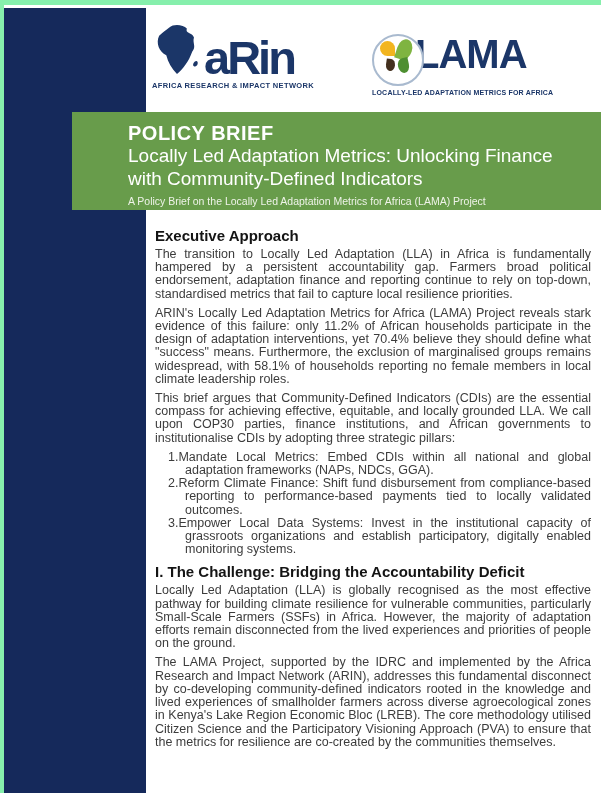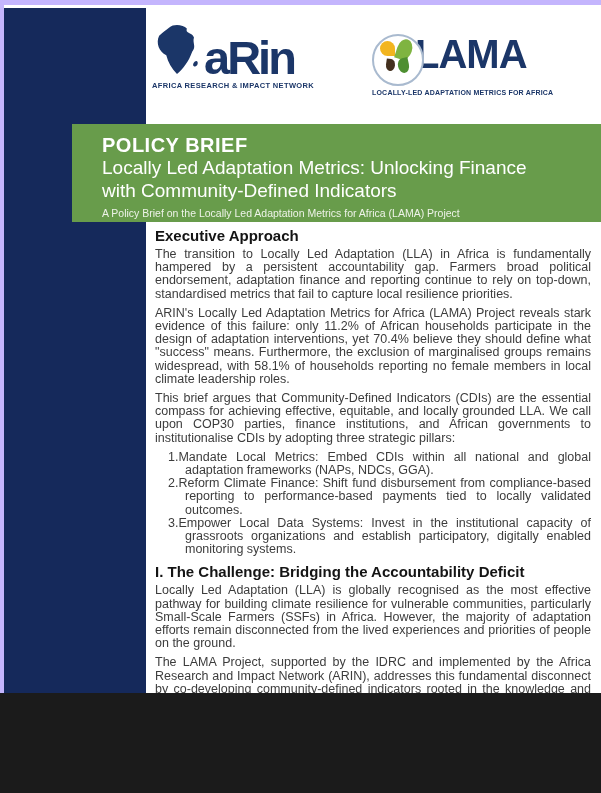--- a/index.html
+++ b/index.html
@@ -1,18 +1,18 @@
 <!DOCTYPE html>
 <html><head>
 <meta charset="utf-8">
 <style>
   html,body{margin:0;padding:0;background:#1b1b1b;}
   .canvas{
-    position:relative;width:601px;height:693px;overflow:hidden;
-    background:#c4b5fd;font-family:"Liberation Sans",sans-serif;
+    position:relative;width:601px;height:793px;overflow:hidden;
+    background:#86efac;font-family:"Liberation Sans",sans-serif;
   }
   .white-page{position:absolute;left:4px;top:5px;width:597px;height:788px;background:#ffffff;}
   .navy-strip{position:absolute;left:4px;top:8px;width:142px;height:785px;background:#15295B;}
   
   .arin-logo{position:absolute;left:152px;top:22px;width:160px;}
   .arin-row{display:flex;align-items:flex-end;}
   .arin-africa{width:50px;height:56px;}
   .arin-word{font-size:47px;font-weight:800;color:#1B3668;letter-spacing:-3px;line-height:0.86;margin-left:2px;}
   .arin-tag{font-size:7.5px;font-weight:700;color:#1B3668;letter-spacing:0.35px;margin-top:3px;white-space:nowrap;}
   .lama-logo{position:absolute;left:372px;top:34px;width:185px;}
@@ -20,22 +20,22 @@
   .lama-globe{position:relative;width:48px;height:48px;border:2px solid #A9BACF;border-radius:50%;background:#fff;flex:none;}
   .leaf{position:absolute;}
   .leaf-yellow{left:6px;top:5px;width:15px;height:15px;background:#F2B51F;border-radius:50% 50% 0 50%;}
   .leaf-light{left:23px;top:3px;width:15px;height:21px;background:#7FB441;border-radius:50% 50% 50% 0;transform:rotate(18deg);}
   .leaf-mid{left:24px;top:22px;width:11px;height:15px;background:#4E8F31;border-radius:50% 0 50% 50%;transform:rotate(-12deg);}
   .leaf-dark{left:12px;top:23px;width:9px;height:12px;background:#43301E;border-radius:0 50% 50% 50%;transform:rotate(8deg);}
   .lama-word{font-size:40px;font-weight:800;color:#1B3668;letter-spacing:-1px;line-height:1;margin-left:-9px;}
   .lama-tag{font-size:7px;font-weight:700;color:#1B3668;letter-spacing:0.2px;margin-top:3px;white-space:nowrap;}
   
   .green-band{
-    position:absolute;left:72px;top:124px;width:529px;height:98px;
-    background:#689C4B;color:#ffffff;box-sizing:border-box;padding:9px 20px 0 30px;
+    position:absolute;left:72px;top:112px;width:529px;height:98px;
+    background:#689C4B;color:#ffffff;box-sizing:border-box;padding:9px 20px 0 56px;
   }
   .kicker{font-size:20px;font-weight:800;letter-spacing:0.5px;line-height:24px;}
   .band-title{font-size:19px;font-weight:400;line-height:22.5px;width:440px;}
   .band-tag{font-size:10.5px;color:#EEF3E8;margin-top:5px;}
   
   .content{position:absolute;left:155px;top:224px;width:436px;color:#3C3C3C;}
   .attribution{font-style:italic;font-size:12.3px;line-height:14px;text-align:justify;color:#3a3a3a;margin:0 0 5px 0;}
   .sec-heading{font-size:15px;font-weight:700;color:#141414;margin:7px 0 3px 0;line-height:18px;}
   .sec-heading.first{margin-top:3px;}
   .content p{font-size:12.5px;line-height:13.2px;text-align:justify;margin:0 0 6px 0;}

